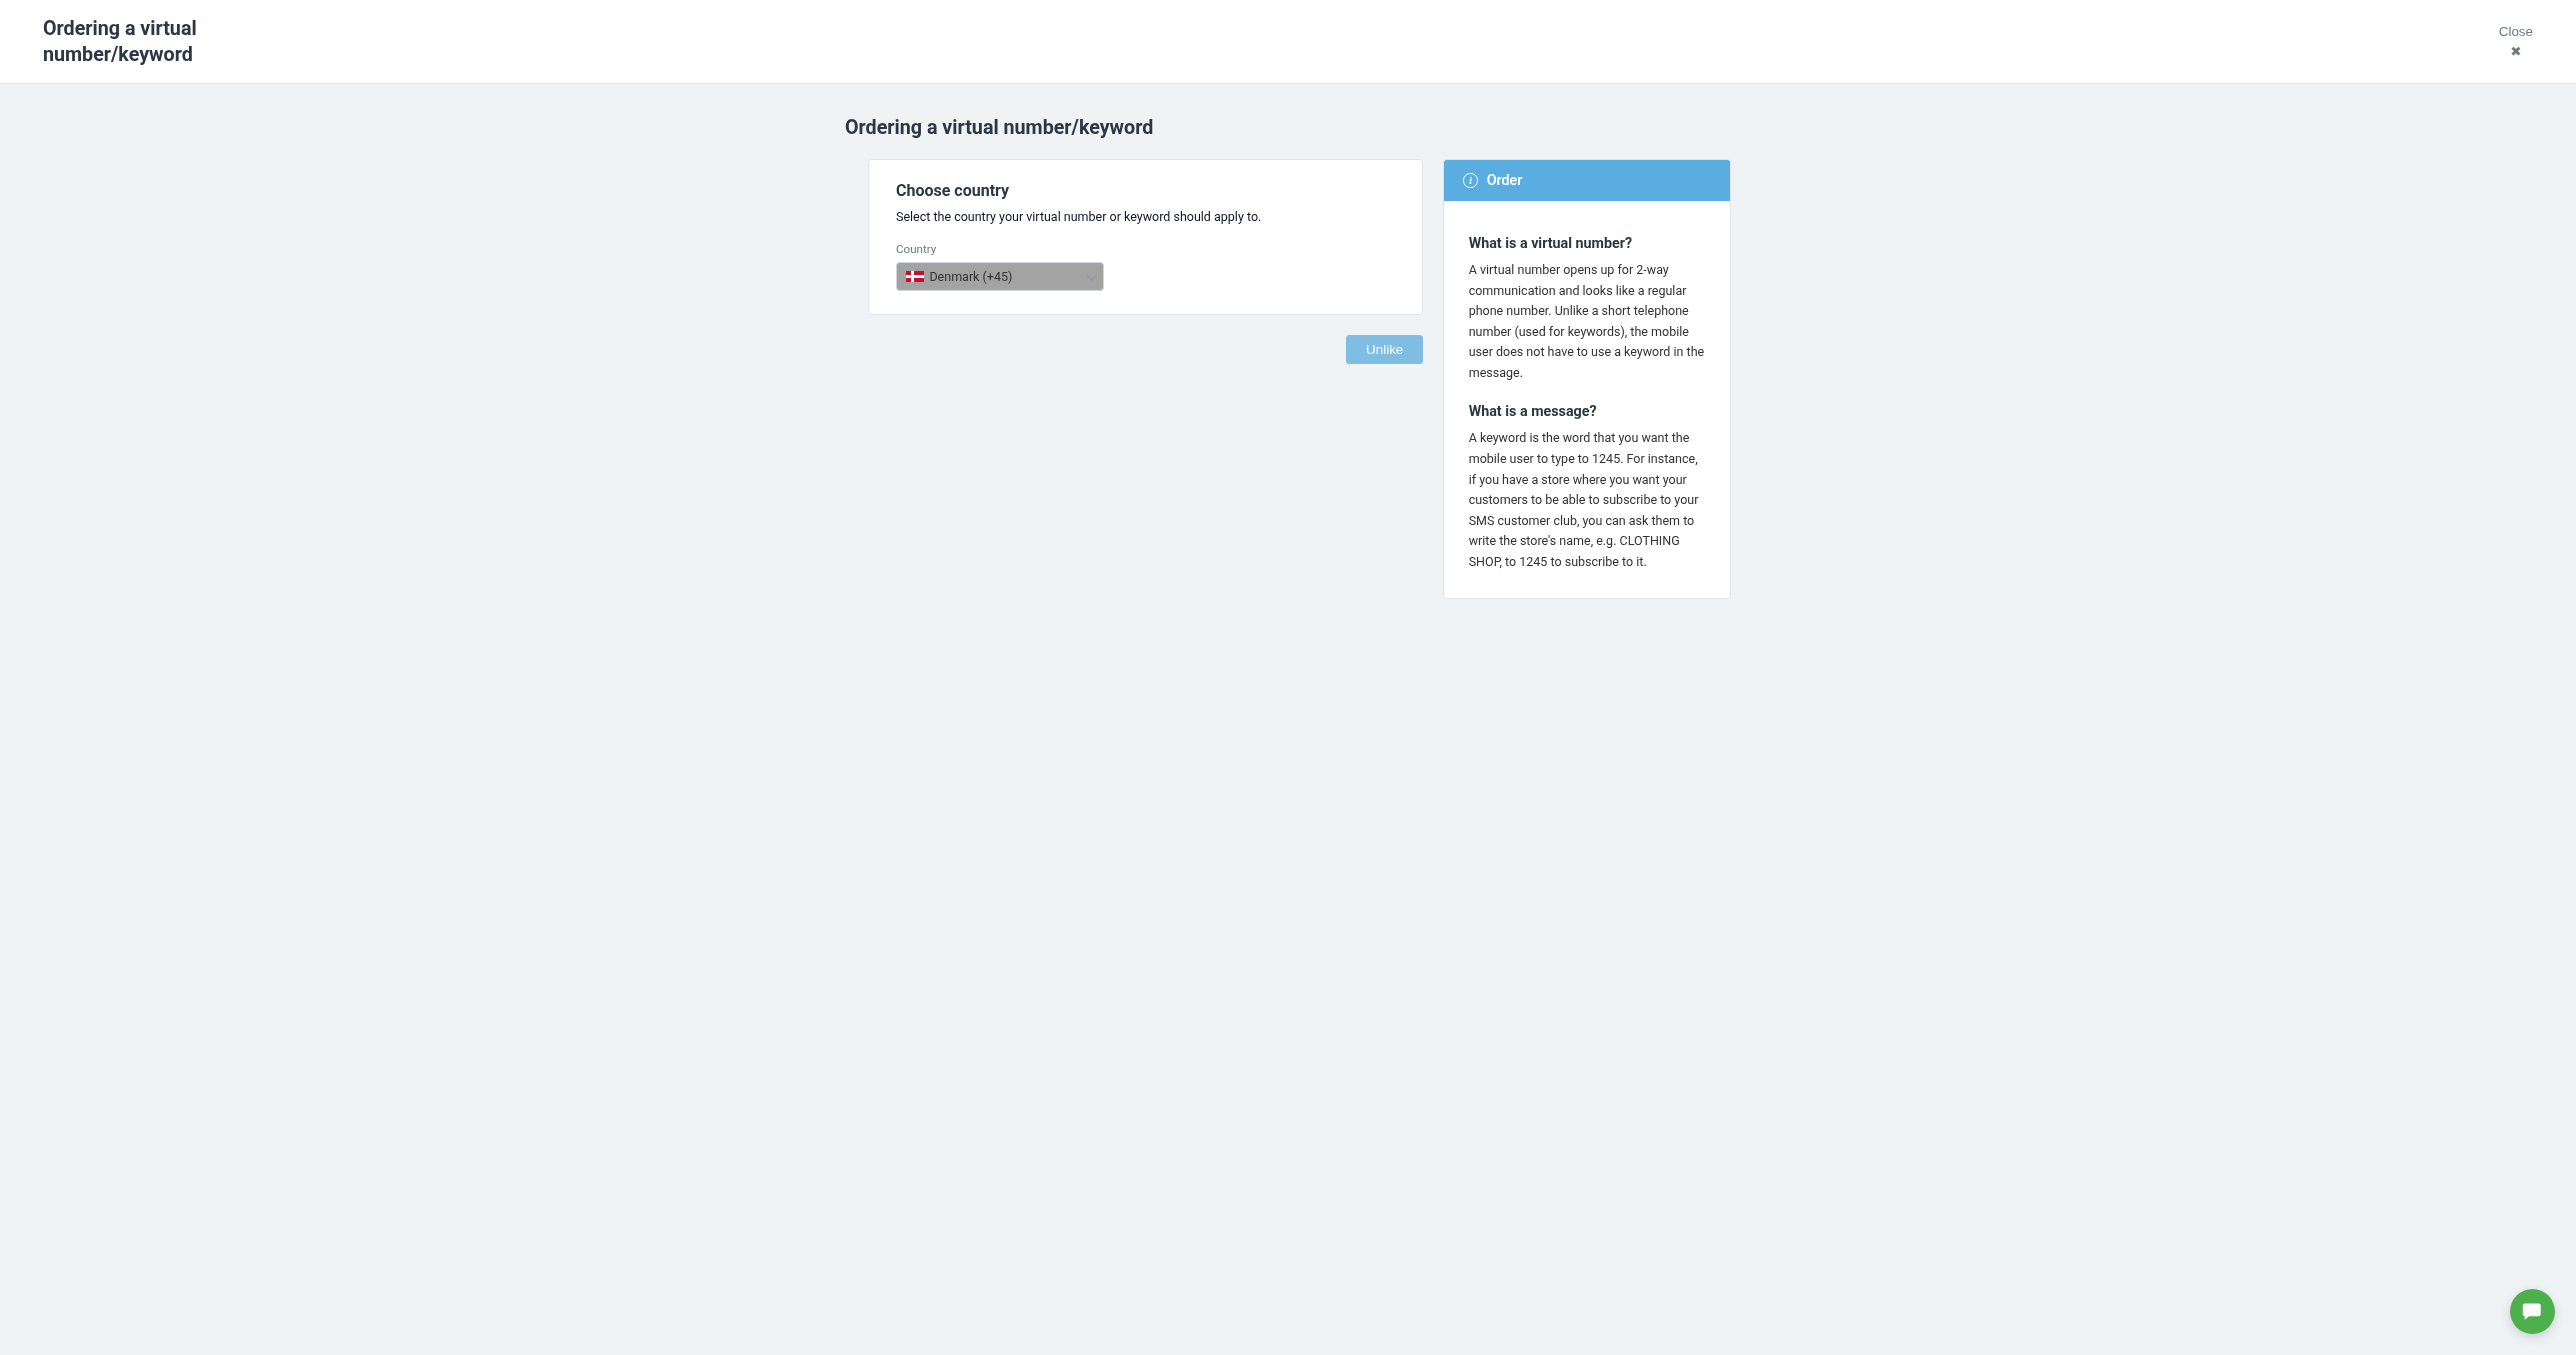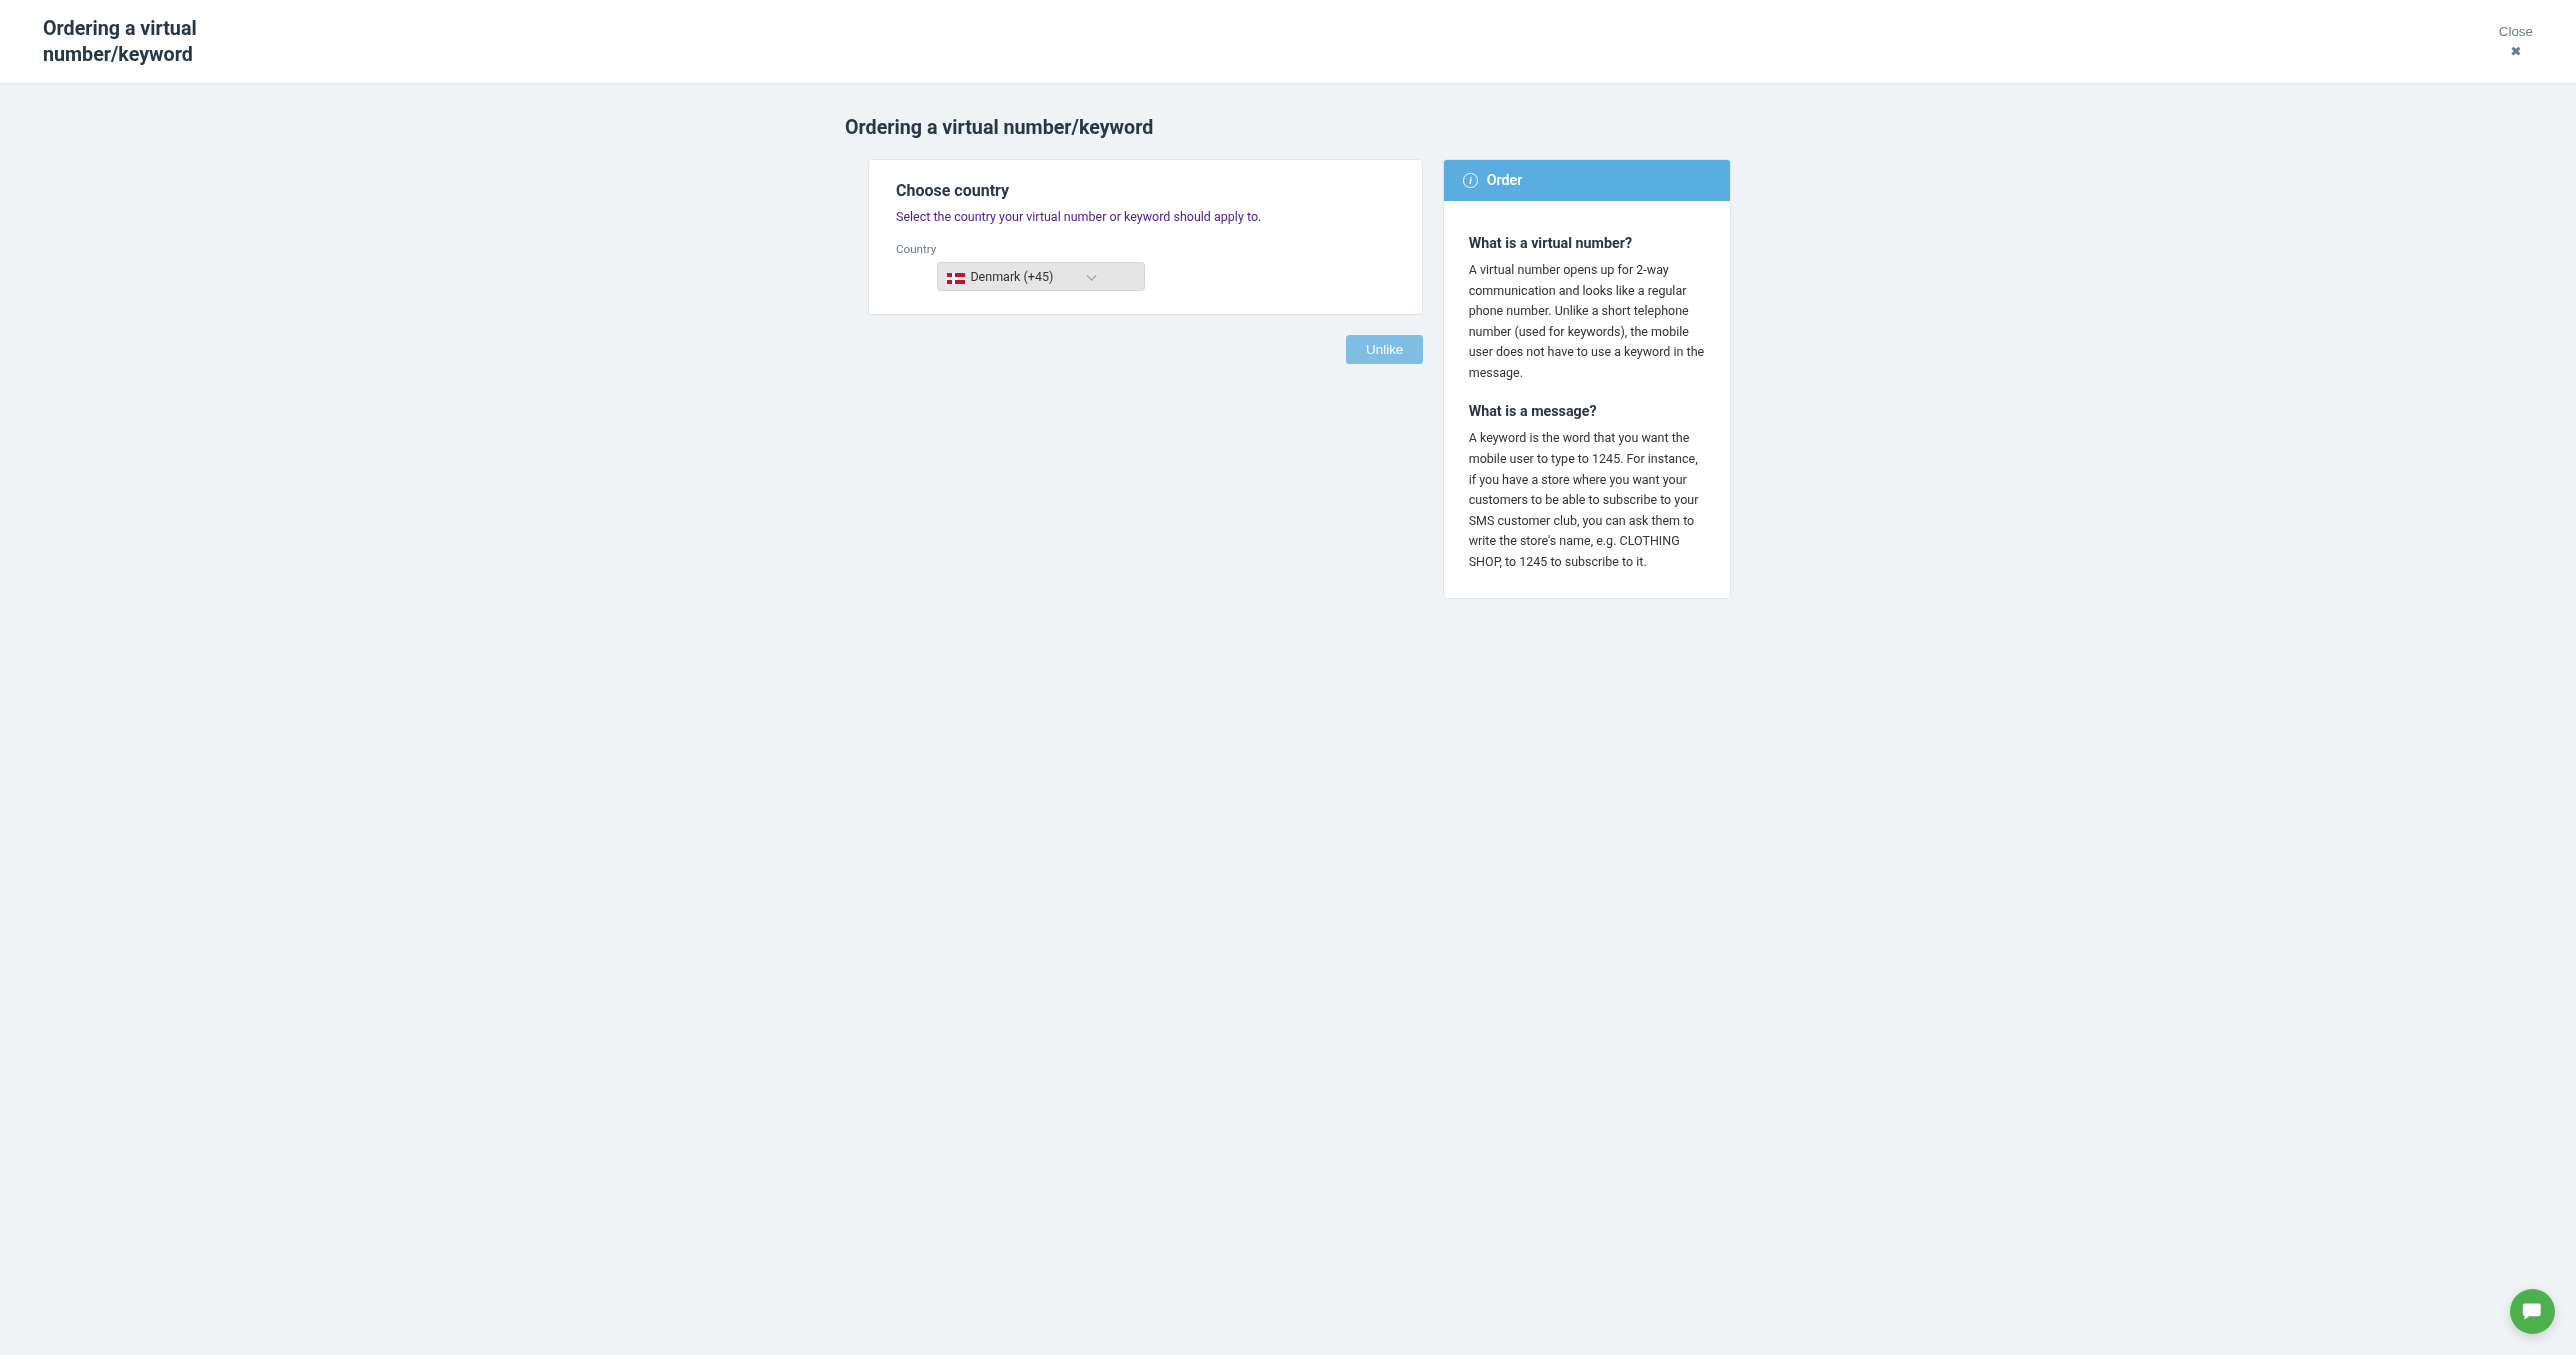--- a/index.html
+++ b/index.html
@@ -60,46 +60,45 @@
     margin-bottom: 19.7px;
   }
   .card-title {
     font-size: 16px;
     font-weight: 700;
     color: #2a3744;
     margin-bottom: 9px;
   }
   .card-sub {
     font-size: 12.5px;
-    color: #4c1d95;
+    color: #0f172a;
     margin-bottom: 18px;
   }
   .field-label {
     font-size: 11.6px;
     color: #6b7a89;
     margin-bottom: 5.4px;
     display: block;
   }
   .select-wrap {
     position: relative;
     width: 208px;
   }
   .select {
     width: 100%;
     border: 0.9px solid #cfd6dd;
     border-radius: 3.6px;
-    background: #e5e5e5;
+    background: #a3a3a3;
     padding: 6.3px 27px 6.3px 9px;
     font-size: 12.5px;
     color: #333;
     display: flex;
-    align-items: flex-end;
+    align-items: center;
     gap: 5.4px;
     cursor: pointer;
-    margin-left: 41px;
   }
   .flag {
     width: 18px; height: 11.6px;
     background: #c8102e;
     position: relative;
     display: inline-block;
     flex-shrink: 0;
   }
   .flag::before, .flag::after { content:""; position:absolute; background:#fff; }
   .flag::before { left:5.4px; top:0; width:2.7px; height:100%; }

